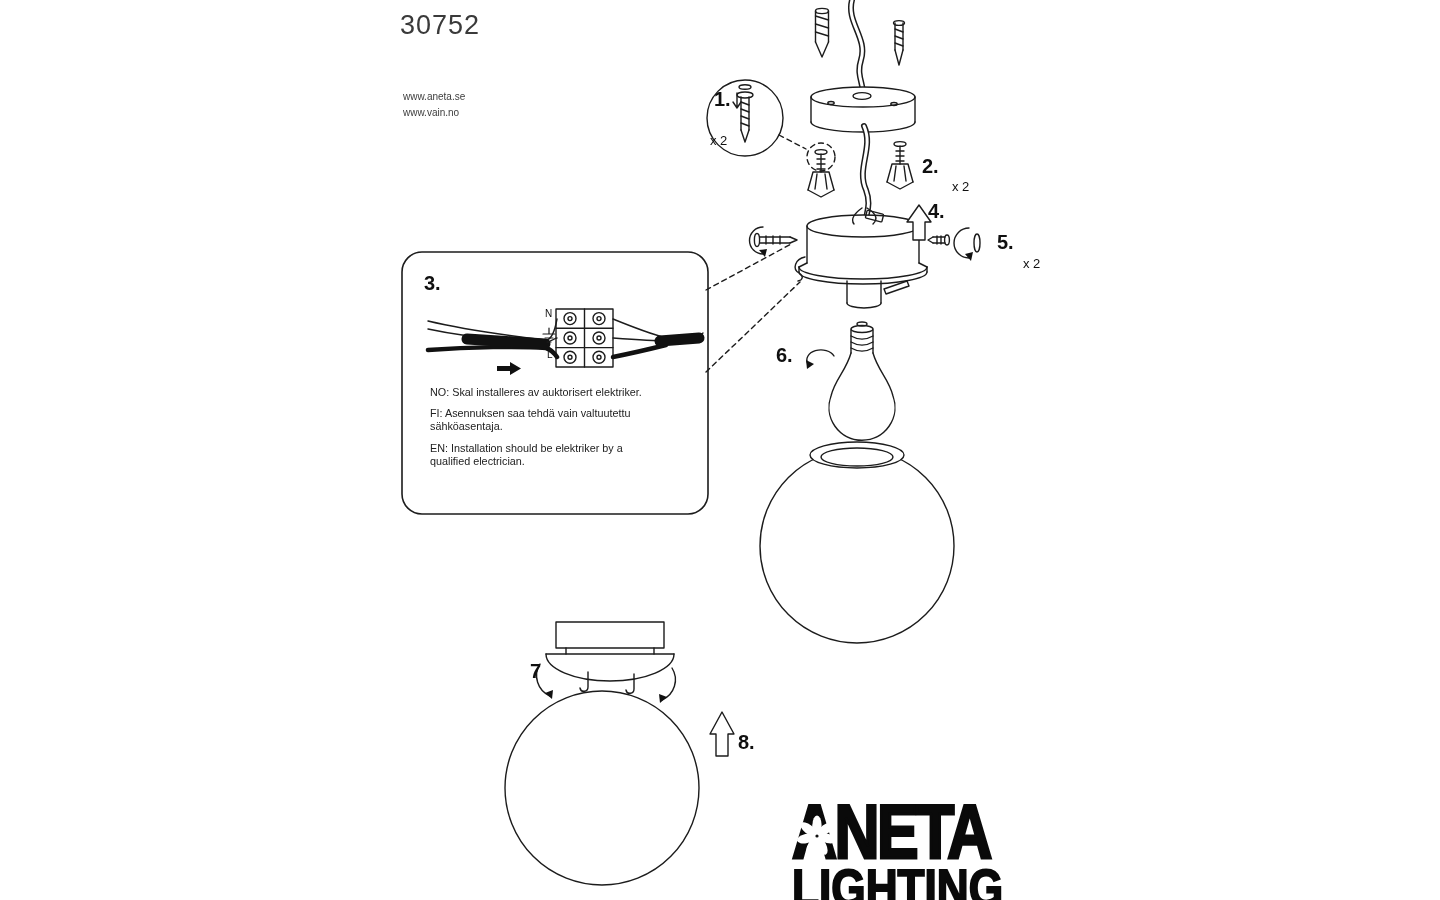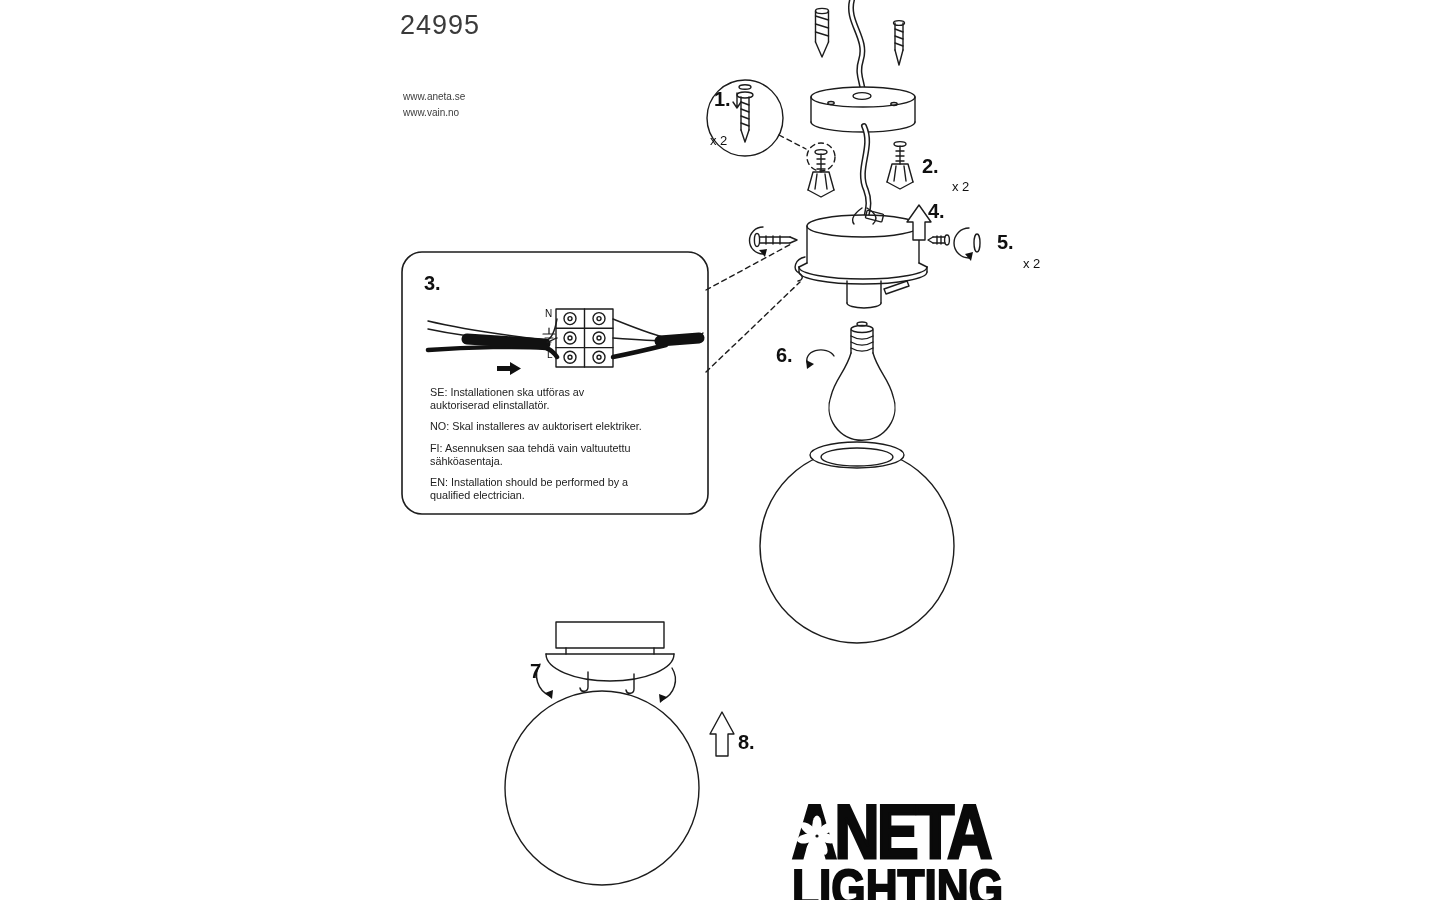--- a/index.html
+++ b/index.html
@@ -210,21 +210,21 @@
     <g>
       <path d="M672,668 A22,22 0 0 1 662,700"></path>
       <path d="M667,697 L660,703 L659,694 Z" fill="#111" stroke="none"></path>
     </g>
     <circle cx="602" cy="788" r="97" fill="#fff"></circle>
 
     <path d="M716,756 V734 H710 L722,712 L734,734 H728 V756 Z" fill="#fff"></path>
   </g>
 </svg>
 
-<div class="abs model" style="left:400px;top:10px">24995</div>
+<div class="abs model" style="left:400px;top:10px">30752</div>
 
 <div class="abs web" style="left:403px;top:91px">www.aneta.se</div>
 <div class="abs web" style="left:403px;top:107px">www.vain.no</div>
 
 <div class="abs step-label" style="left:714px;top:88px">1.</div>
 <div class="abs qty" style="left:710px;top:116px">x 2</div>
 
 <div class="abs step-label" style="left:922px;top:155px">2.</div>
 <div class="abs qty" style="left:952px;top:162px">x 2</div>
 
@@ -238,24 +238,23 @@
 <div class="abs step-label" style="left:776px;top:344px">6.</div>
 
 <div class="abs step-label" style="left:530px;top:660px">7</div>
 
 <div class="abs step-label" style="left:738px;top:731px">8.</div>
 
 <span class="abs term" style="left:545px;top:308px">N</span>
 <span class="abs term" style="left:547px;top:349px">L</span>
 
 <div class="abs" style="left:430px;top:386px;width:212px">
-  <div class="note">SE: Installationen ska utföras av auktoriserad elinstallatör.</div>
   <div class="note" style="white-space:nowrap">NO: Skal installeres av auktorisert elektriker.</div>
   <div class="note">FI: Asennuksen saa tehdä vain valtuutettu sähköasentaja.</div>
-  <div class="note">EN: Installation should be performed by a qualified electrician.</div>
+  <div class="note">EN: Installation should be elektriker by a qualified electrician.</div>
 </div>
 
 <div class="abs brand" style="left:792px;top:788px">ANETA</div>
 <div class="abs brand-sub" style="left:792px;top:858px">LIGHTING</div>
 
 <svg class="abs" style="left:794px;top:810px" width="46" height="52">
   <g transform="translate(23,26)">
     <ellipse transform="rotate(0)" cx="0" cy="-11" rx="4.6" ry="9.5" fill="#fff"></ellipse>
     <ellipse transform="rotate(51.4)" cx="0" cy="-11" rx="4.6" ry="9.5" fill="#fff"></ellipse>
     <ellipse transform="rotate(102.8)" cx="0" cy="-11" rx="4.6" ry="9.5" fill="#fff"></ellipse>

